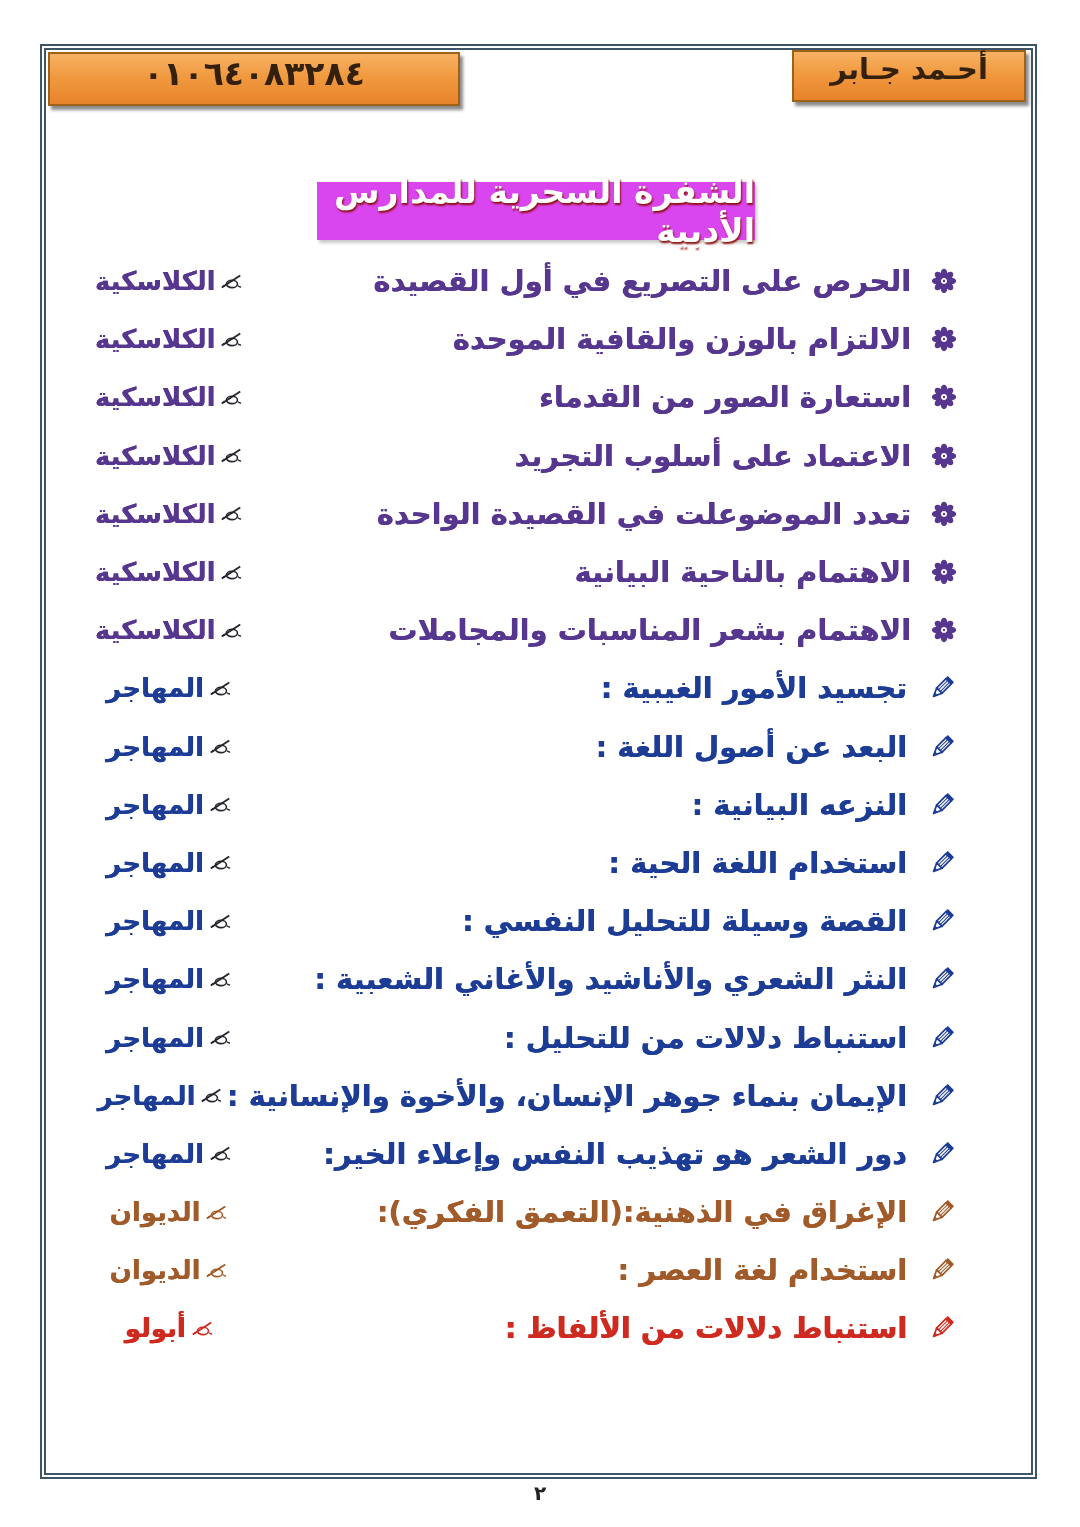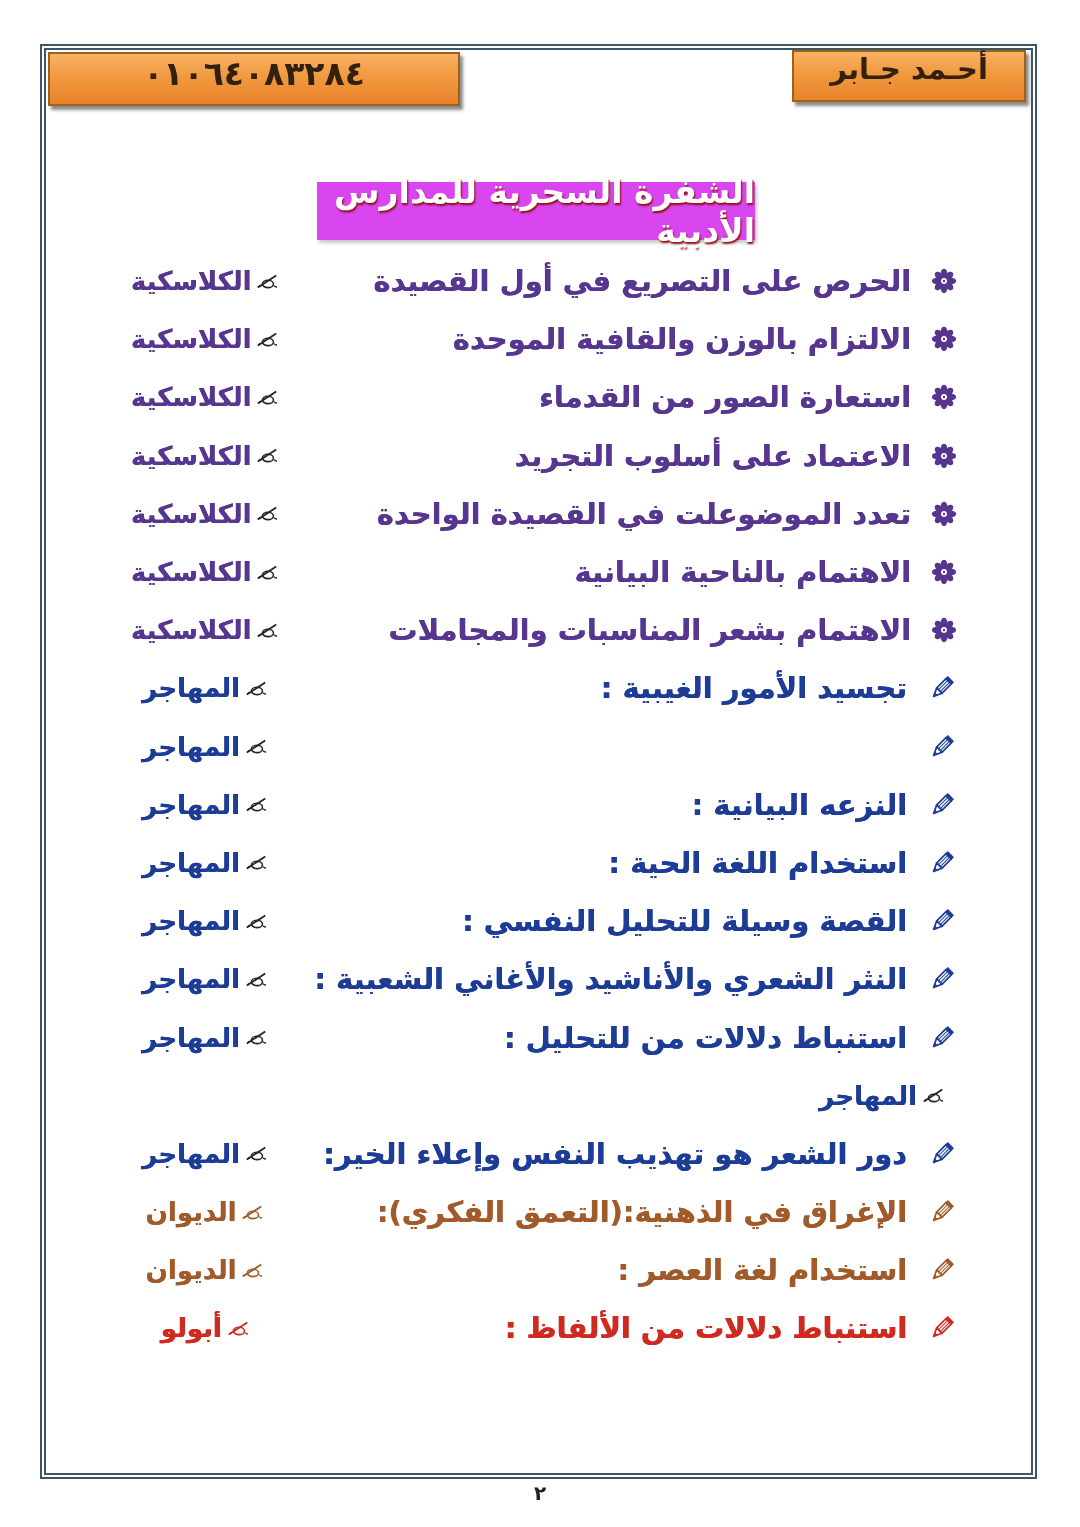--- a/index.html
+++ b/index.html
@@ -29,21 +29,21 @@
   .row{
     display:flex;direction:rtl;justify-content:space-between;align-items:center;
     height:58.2px;padding:0 72px 0 48px;font-weight:bold;
   }
   .main{display:flex;align-items:center;gap:20px;font-size:29px;white-space:nowrap}
   .main-text{text-shadow:.4px 0 currentColor}
   .bullet{display:flex;align-items:center}
   .bullet svg{display:block}
   .label{
     width:150px;display:flex;align-items:center;justify-content:center;gap:4px;
-    font-size:26px;direction:rtl;white-space:nowrap;margin-left:36px;
+    font-size:26px;direction:rtl;white-space:nowrap;
   }
   .label-text{text-shadow:.3px 0 currentColor}
   .hand{display:flex;align-items:center;color:#26242c}
   .row.classical{color:#56368f}
   .row.muhajir{color:#1c3c96}
   .row.diwan{color:#a15b2a}
   .row.diwan .hand{color:#a15b2a}
   .row.apollo{color:#cf2a1f}
   .row.apollo .hand{color:#cf2a1f}
   .row.apollo .main-text,.row.apollo .label-text{text-shadow:.7px 0 currentColor}
@@ -329,20 +329,21 @@
     <g transform="rotate(45 12 12)">
       <rect x="9" y="2.4" width="6" height="2.2" fill="currentColor" stroke="currentColor" stroke-width="1"></rect>
       <rect x="9" y="4.6" width="6" height="10.4" fill="#ffffff" stroke="currentColor" stroke-width="1.4"></rect>
       <line x1="11" y1="4.6" x2="11" y2="15" stroke="currentColor" stroke-width="0.8"></line>
       <line x1="13" y1="4.6" x2="13" y2="15" stroke="currentColor" stroke-width="0.8"></line>
       <polygon points="9,15 15,15 12,21.5" fill="#ffffff" stroke="currentColor" stroke-width="1.4" stroke-linejoin="round"></polygon>
       <polygon points="10.9,18.4 13.1,18.4 12,21.5" fill="currentColor"></polygon>
     </g>
   </svg>
         </span>
+      <span class="main-text">البعد عن أصول اللغة :</span>
     </div>
     <div class="label">
       <span class="hand">
           <svg width="24" height="19" viewBox="0 0 26 20" aria-hidden="true">
     <line x1="3" y1="16.5" x2="23" y2="3.5" stroke="currentColor" stroke-width="2"></line>
     <polygon points="3,16.5 6.8,15.6 4.9,13.4" fill="currentColor"></polygon>
     <ellipse cx="14" cy="12.6" rx="6" ry="4" fill="none" stroke="currentColor" stroke-width="1.7"></ellipse>
     <path d="M20.5 14.5 q 1.6 1.8 3.4 1.4" fill="none" stroke="currentColor" stroke-width="1.5"></path>
   </svg>
         </span>
@@ -483,20 +484,35 @@
     <line x1="3" y1="16.5" x2="23" y2="3.5" stroke="currentColor" stroke-width="2"></line>
     <polygon points="3,16.5 6.8,15.6 4.9,13.4" fill="currentColor"></polygon>
     <ellipse cx="14" cy="12.6" rx="6" ry="4" fill="none" stroke="currentColor" stroke-width="1.7"></ellipse>
     <path d="M20.5 14.5 q 1.6 1.8 3.4 1.4" fill="none" stroke="currentColor" stroke-width="1.5"></path>
   </svg>
         </span>
       <span class="label-text">المهاجر</span>
     </div>
   </div>
     <div class="row muhajir">
+    <div class="main">
+      <span class="bullet">
+          <svg width="30" height="30" viewBox="0 0 24 24" aria-hidden="true">
+    <g transform="rotate(45 12 12)">
+      <rect x="9" y="2.4" width="6" height="2.2" fill="currentColor" stroke="currentColor" stroke-width="1"></rect>
+      <rect x="9" y="4.6" width="6" height="10.4" fill="#ffffff" stroke="currentColor" stroke-width="1.4"></rect>
+      <line x1="11" y1="4.6" x2="11" y2="15" stroke="currentColor" stroke-width="0.8"></line>
+      <line x1="13" y1="4.6" x2="13" y2="15" stroke="currentColor" stroke-width="0.8"></line>
+      <polygon points="9,15 15,15 12,21.5" fill="#ffffff" stroke="currentColor" stroke-width="1.4" stroke-linejoin="round"></polygon>
+      <polygon points="10.9,18.4 13.1,18.4 12,21.5" fill="currentColor"></polygon>
+    </g>
+  </svg>
+        </span>
+      <span class="main-text">الإيمان بنماء جوهر الإنسان، والأخوة والإنسانية :</span>
+    </div>
     <div class="label">
       <span class="hand">
           <svg width="24" height="19" viewBox="0 0 26 20" aria-hidden="true">
     <line x1="3" y1="16.5" x2="23" y2="3.5" stroke="currentColor" stroke-width="2"></line>
     <polygon points="3,16.5 6.8,15.6 4.9,13.4" fill="currentColor"></polygon>
     <ellipse cx="14" cy="12.6" rx="6" ry="4" fill="none" stroke="currentColor" stroke-width="1.7"></ellipse>
     <path d="M20.5 14.5 q 1.6 1.8 3.4 1.4" fill="none" stroke="currentColor" stroke-width="1.5"></path>
   </svg>
         </span>
       <span class="label-text">المهاجر</span>

